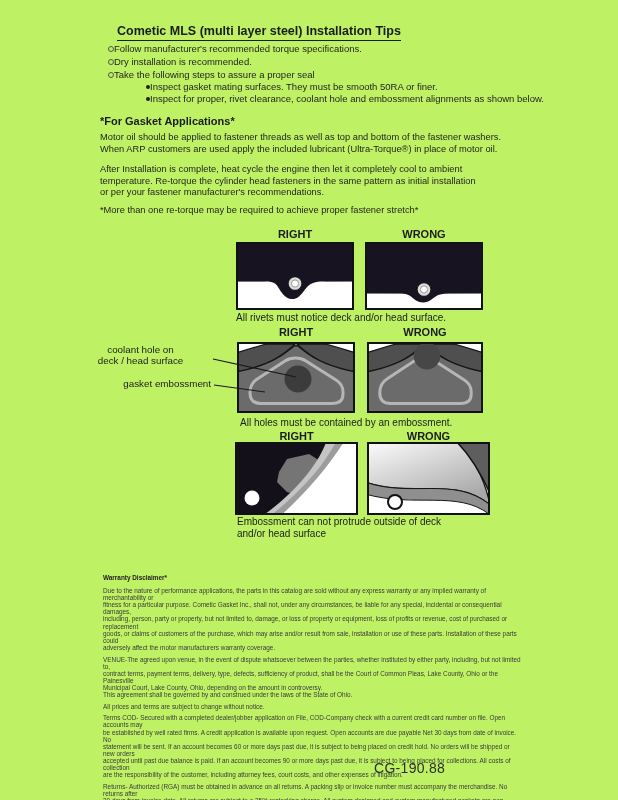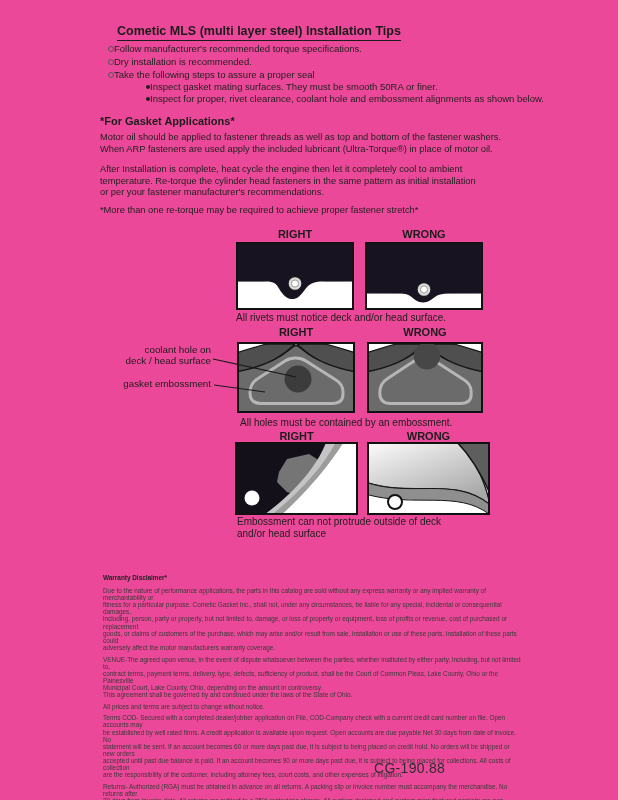--- a/index.html
+++ b/index.html
@@ -1,16 +1,16 @@
 <!DOCTYPE html>
 <html><head>
 <meta charset="utf-8">
 <style>
   html,body{margin:0;padding:0;background:#fff;}
-  .page{position:relative;width:618px;height:800px;background:#ec4899;
+  .page{position:relative;width:618px;height:800px;background:#bef264;
         font-family:"Liberation Sans",sans-serif;color:#222;overflow:hidden;}
   .title{position:absolute;left:117px;top:24px;font-size:12.5px;font-weight:bold;
          color:#1b1b1b;border-bottom:1.5px solid #1b1b1b;padding-bottom:1.5px;}
   .bullet-row{position:absolute;font-size:9.5px;color:#1f1f1f;display:flex;align-items:center;}
   .ring{width:4px;height:4px;border:1px solid #555;border-radius:50%;display:inline-block;flex:0 0 auto;}
   .dot{width:4px;height:4px;background:#1f1f1f;border-radius:50%;display:inline-block;flex:0 0 auto;}
   .h-diesel{position:absolute;left:100px;top:115px;font-size:11px;font-weight:bold;color:#1b1b1b;}
   .body-text{position:absolute;left:100px;width:420px;font-size:9.3px;line-height:11.6px;
              color:#1f1f1f;white-space:pre-line;}
   .rw{position:absolute;font-size:11px;font-weight:bold;text-align:center;color:#1c1c1c;}
@@ -48,21 +48,21 @@
     <span class="dot"></span>
     <span>Inspect gasket mating surfaces.  They must be smooth 50RA or finer.</span>
   </div>
   <div class="bullet-row" style="left:146px;top:93px;">
     <span class="dot"></span>
     <span>Inspect for proper, rivet clearance, coolant hole and embossment alignments as shown below.</span>
   </div>
 
   <div class="h-diesel">*For Gasket Applications*</div>
   <div class="body-text" style="top:132px;">Motor oil should be applied to fastener threads as well as top and bottom of the fastener washers.
-When ARP fasteners are used apply the included lubricant (Ultra-Torque®) in place of motor oil.</div>
+When ARP customers are used apply the included lubricant (Ultra-Torque®) in place of motor oil.</div>
   <div class="body-text" style="top:205px;">*More than one re-torque may be required to achieve proper fastener stretch*</div>
   <div class="body-text" style="top:164px;">After Installation is complete, heat cycle the engine then let it completely cool to ambient
 temperature. Re-torque the cylinder head fasteners in the same pattern as initial installation
 or per your fastener manufacturer's recommendations.</div>
 
   <div class="rw" style="left:236px;top:228px;width:118px;">RIGHT</div>
   <div class="rw" style="left:365px;top:228px;width:118px;">WRONG</div>
 
   <svg class="diag" style="left:236px;top:242px;" width="118" height="68" viewBox="0 0 118 68">
     <defs>
@@ -98,21 +98,21 @@
     <circle cx="59" cy="47.5" r="7" fill="#dcdcdc" stroke="#1a1a1a" stroke-width="1.3"></circle>
     <circle cx="59" cy="47.5" r="3.6" fill="#ffffff" stroke="#9a9a9a" stroke-width="1"></circle>
     <rect x="1" y="1" width="116" height="66" fill="none" stroke="#111" stroke-width="2"></rect>
   </svg>
 
   <div class="cap" style="left:236px;top:312px;">All rivets must notice deck and/or head surface.</div>
 
   <div class="rw" style="left:237px;top:326px;width:118px;">RIGHT</div>
   <div class="rw" style="left:367px;top:326px;width:116px;">WRONG</div>
 
-  <div class="lbl" style="top:345px;white-space:pre-line;">coolant hole on
+  <div class="lbl" style="top:345px;white-space:pre-line;text-align:center;">coolant hole on
 deck / head surface</div>
   <div class="lbl" style="top:379px;">gasket embossment</div>
 
   <svg class="diag" style="left:237px;top:342px;" width="118" height="71" viewBox="0 0 118 71">
     <rect x="0" y="0" width="118" height="71" fill="#ffffff"></rect>
     <path d="M-1,32 C22,27 42,17 56,4 L58,2 L-1,2 Z" fill="#4f4f4f" stroke="#161616" stroke-width="1.5"></path>
     <path d="M119,32 C96,27 76,17 62,4 L60,2 L119,2 Z" fill="#4f4f4f" stroke="#161616" stroke-width="1.5"></path>
     <path d="M-1,-2 L44,-2 C28,2 12,7 -1,11 Z" fill="#ffffff" stroke="#161616" stroke-width="1.2"></path>
     <path d="M119,-2 L74,-2 C90,2 106,7 119,11 Z" fill="#ffffff" stroke="#161616" stroke-width="1.2"></path>
     <path d="M-1,72 L-1,30 C20,26 40,18 52,8 C56,4.5 58,3.5 59,3.5 C60,3.5 62,4.5 66,8 C78,18 98,26 119,30 L119,72 Z" fill="#6b6b6b" stroke="#161616" stroke-width="1.5"></path>

